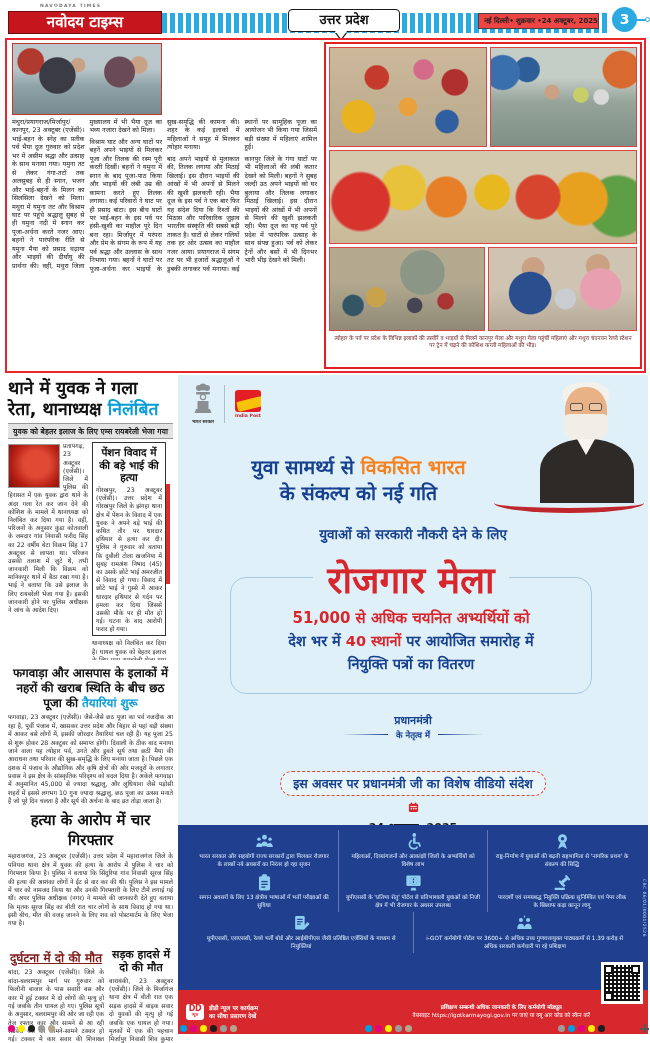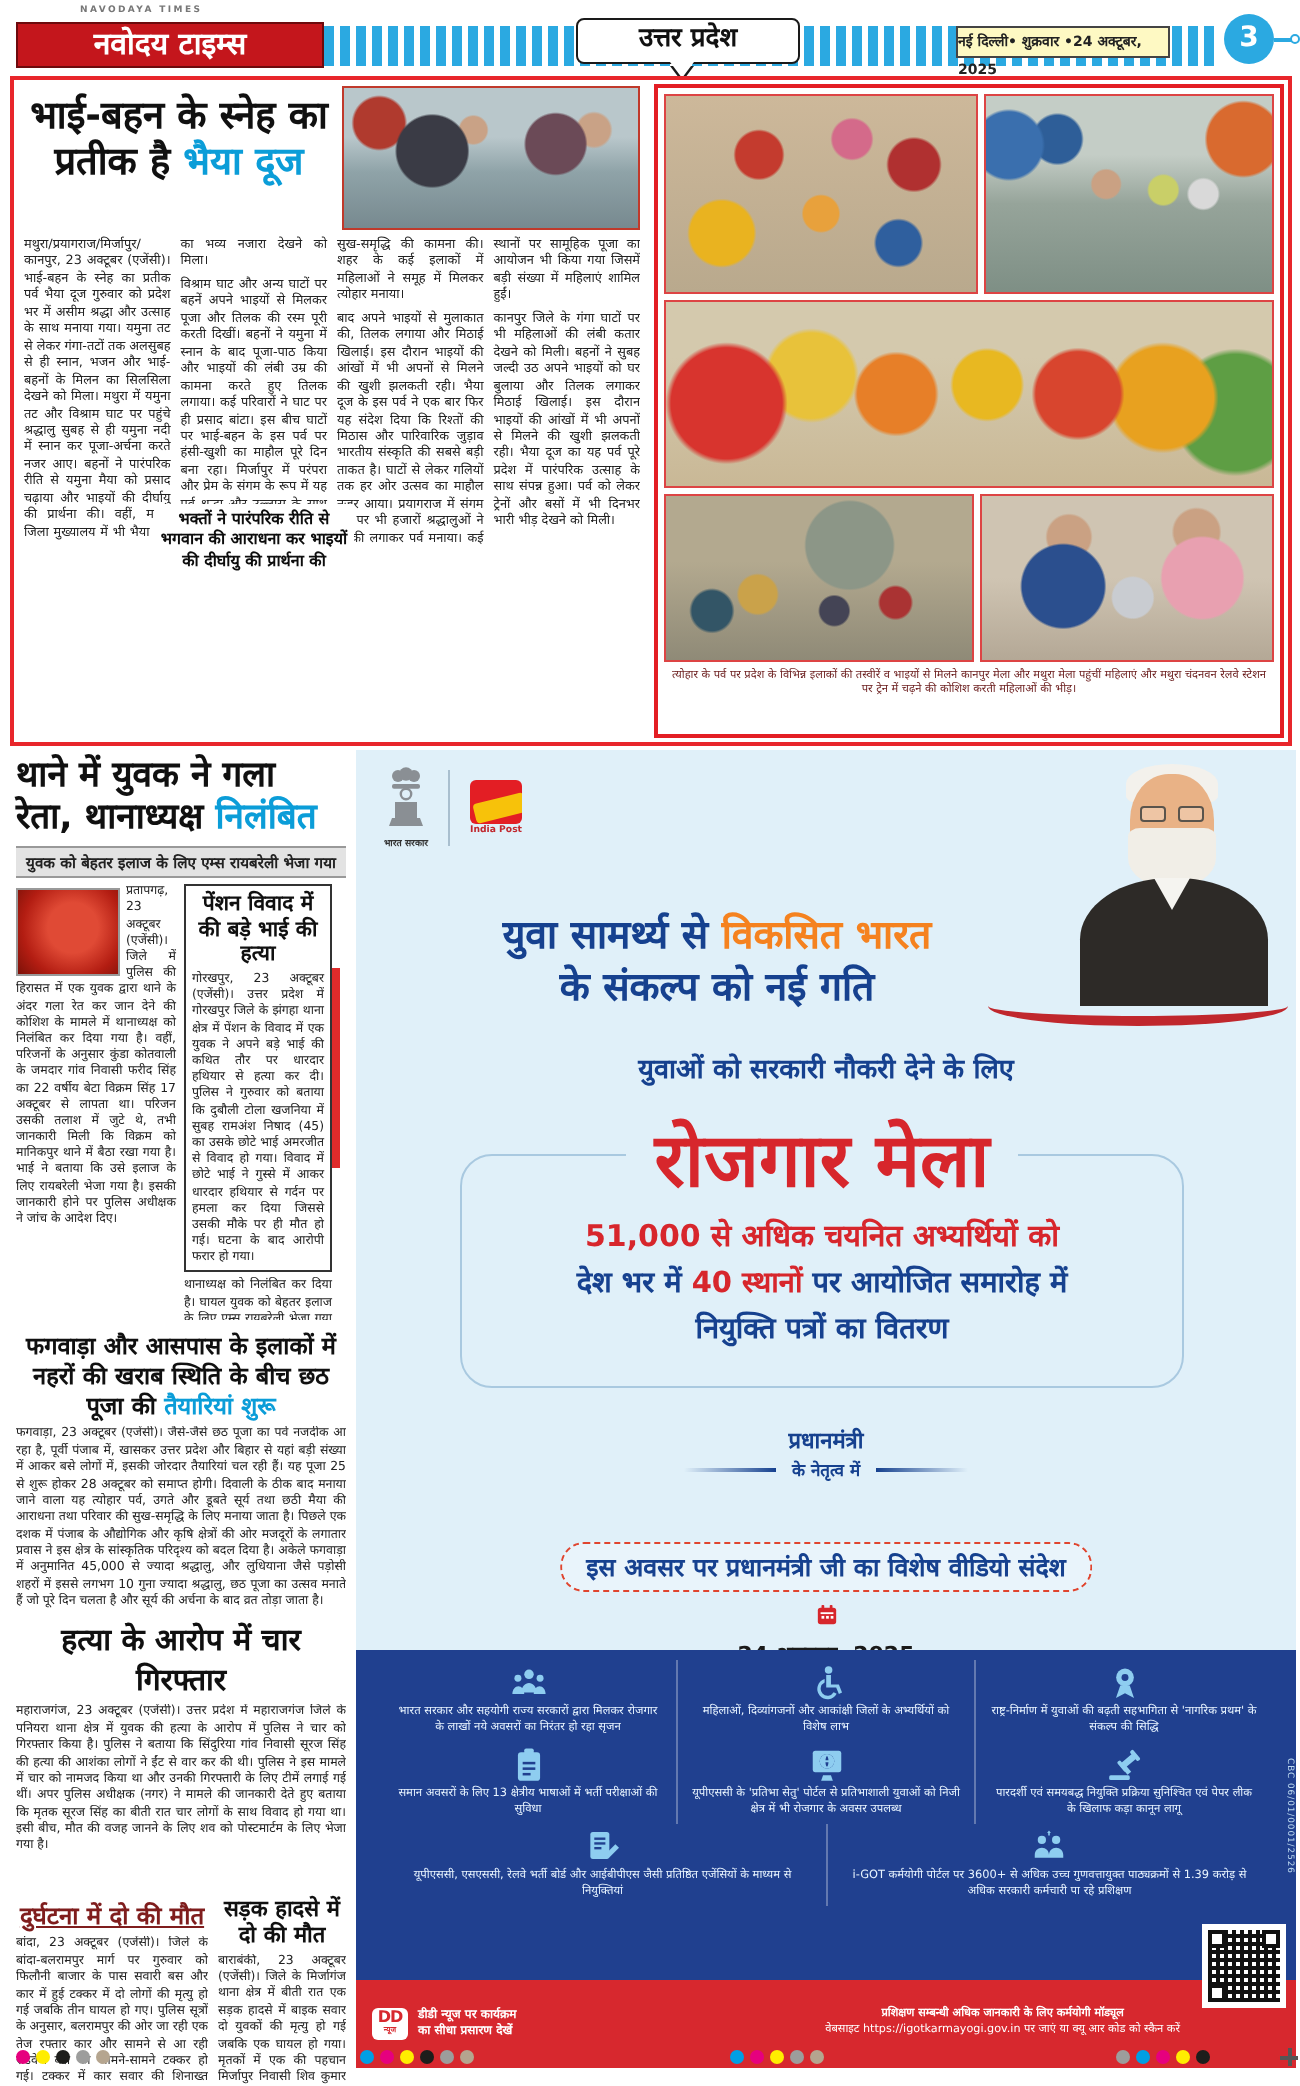--- a/index.html
+++ b/index.html
@@ -8,22 +8,22 @@
 
   
   .mast-tiny { position:absolute; left:40px; top:3px; font-size:4.5px; letter-spacing:1.2px; color:#777; font-weight:bold; }
   .stripes { position:absolute; left:162px; top:13px; width:448px; height:20px;
     background:repeating-linear-gradient(90deg,#2ba9e1 0 5px,#ffffff 5px 8px); }
   .logo-box { position:absolute; left:8px; top:11px; width:154px; height:23px; background:#c4161c;
     border:1px solid #6d0a0d; color:#fff; font-weight:bold; font-size:15px; text-align:center; line-height:21px; }
   .edition-box { position:absolute; left:288px; top:9px; width:112px; height:23px; background:#fff;
     border:1.8px solid #1a1a1a; border-radius:4px; text-align:center; font-weight:bold; font-size:13px; line-height:20px; color:#111; }
   .edition-box:after { content:""; position:absolute; left:46px; top:21px; border:6px solid transparent; border-top:8px solid #fff; filter:drop-shadow(0 2px 0 #1a1a1a); }
-  .date-box { position:absolute; left:478px; top:13px; width:107px; height:16px; background:#fef9c3;
-    border:1px solid #444; font-size:7px; text-align:left; line-height:14px; color:#222; font-weight:bold; }
+  .date-box { position:absolute; left:478px; top:13px; width:121px; height:16px; background:#ef4444;
+    border:1px solid #444; font-size:7px; text-align:right; line-height:14px; color:#222; font-weight:bold; }
   .page-circle { position:absolute; left:612px; top:7px; width:25px; height:25px; border-radius:50%;
     background:#2ba9e1; color:#fff; font-weight:bold; font-size:14px; text-align:center; line-height:25px; }
   .pc-line { position:absolute; left:637px; top:19px; width:9px; height:2px; background:#2ba9e1; }
   .pc-dot { position:absolute; left:645px; top:17px; width:5px; height:5px; border-radius:50%; border:1.5px solid #2ba9e1; background:#fff; }
 
   
   .top-story { position:absolute; left:5px; top:38px; width:641px; height:335px; border:2px solid #e8262b; background:#fff; display:flex; }
   .ts-left { position:relative; width:318px; padding:3px 5px; }
   .ts-headrow { display:flex; gap:4px; }
   .lead-head { width:156px; text-align:center; font-weight:bold; font-size:19px; line-height:1.2; color:#101010; padding-top:4px; }
@@ -213,33 +213,28 @@
   <div class="logo-box">नवोदय टाइम्स</div>
   <div class="edition-box">उत्तर प्रदेश</div>
   <div class="date-box">नई दिल्ली• शुक्रवार •24 अक्टूबर, 2025</div>
   <div class="page-circle">3</div>
   <div class="pc-line"></div>
   <div class="pc-dot"></div>
 
   <div class="top-story">
     <div class="ts-left">
       <div class="ts-headrow">
-        <div class="lead-head">
-          <span>भाई-बहन के स्नेह का</span><br>
-          <span>प्रतीक है </span><span class="blue">भैया दूज</span>
-        </div>
         <div class="lead-photo"></div>
       </div>
       <div class="ts-cols">
         <p>मथुरा/प्रयागराज/मिर्जापुर/कानपुर, 23 अक्टूबर (एजेंसी)। भाई-बहन के स्नेह का प्रतीक पर्व भैया दूज गुरुवार को प्रदेश भर में असीम श्रद्धा और उत्साह के साथ मनाया गया। यमुना तट से लेकर गंगा-तटों तक अलसुबह से ही स्नान, भजन और भाई-बहनों के मिलन का सिलसिला देखने को मिला। मथुरा में यमुना तट और विश्राम घाट पर पहुंचे श्रद्धालु सुबह से ही यमुना नदी में स्नान कर पूजा-अर्चना करते नजर आए। बहनों ने पारंपरिक रीति से यमुना मैया को प्रसाद चढ़ाया और भाइयों की दीर्घायु की प्रार्थना की। वहीं, मथुरा जिला मुख्यालय में भी भैया दूज का भव्य नजारा देखने को मिला।</p>
         <p>विश्राम घाट और अन्य घाटों पर बहनें अपने भाइयों से मिलकर पूजा और तिलक की रस्म पूरी करती दिखीं। बहनों ने यमुना में स्नान के बाद पूजा-पाठ किया और भाइयों की लंबी उम्र की कामना करते हुए तिलक लगाया। कई परिवारों ने घाट पर ही प्रसाद बांटा। इस बीच घाटों पर भाई-बहन के इस पर्व पर हंसी-खुशी का माहौल पूरे दिन बना रहा। मिर्जापुर में परंपरा और प्रेम के संगम के रूप में यह पर्व श्रद्धा और उल्लास के साथ निभाया गया। बहनों ने घाटों पर पूजा-अर्चना कर भाइयों के सुख-समृद्धि की कामना की। शहर के कई इलाकों में महिलाओं ने समूह में मिलकर त्योहार मनाया।</p>
         <p>बाद अपने भाइयों से मुलाकात की, तिलक लगाया और मिठाई खिलाई। इस दौरान भाइयों की आंखों में भी अपनों से मिलने की खुशी झलकती रही। भैया दूज के इस पर्व ने एक बार फिर यह संदेश दिया कि रिश्तों की मिठास और पारिवारिक जुड़ाव भारतीय संस्कृति की सबसे बड़ी ताकत है। घाटों से लेकर गलियों तक हर ओर उत्सव का माहौल नजर आया। प्रयागराज में संगम तट पर भी हजारों श्रद्धालुओं ने डुबकी लगाकर पर्व मनाया। कई स्थानों पर सामूहिक पूजा का आयोजन भी किया गया जिसमें बड़ी संख्या में महिलाएं शामिल हुईं।</p>
         <p>कानपुर जिले के गंगा घाटों पर भी महिलाओं की लंबी कतार देखने को मिली। बहनों ने सुबह जल्दी उठ अपने भाइयों को घर बुलाया और तिलक लगाकर मिठाई खिलाई। इस दौरान भाइयों की आंखों में भी अपनों से मिलने की खुशी झलकती रही। भैया दूज का यह पर्व पूरे प्रदेश में पारंपरिक उत्साह के साथ संपन्न हुआ। पर्व को लेकर ट्रेनों और बसों में भी दिनभर भारी भीड़ देखने को मिली।</p>
       </div>
-      <div class="pull-quote">भक्तों ने पारंपरिक रीति से भगवान की आराधना कर भाइयों की दीर्घायु की प्रार्थना की</div>
     </div>
     <div class="ts-right">
       <div class="row1">
         <div class="ph ph-ritual"></div>
         <div class="ph ph-bathing"></div>
       </div>
       <div class="ph ph-offerings"></div>
       <div class="row3">
         <div class="ph ph-station"></div>
         <div class="ph ph-tilak"></div>

